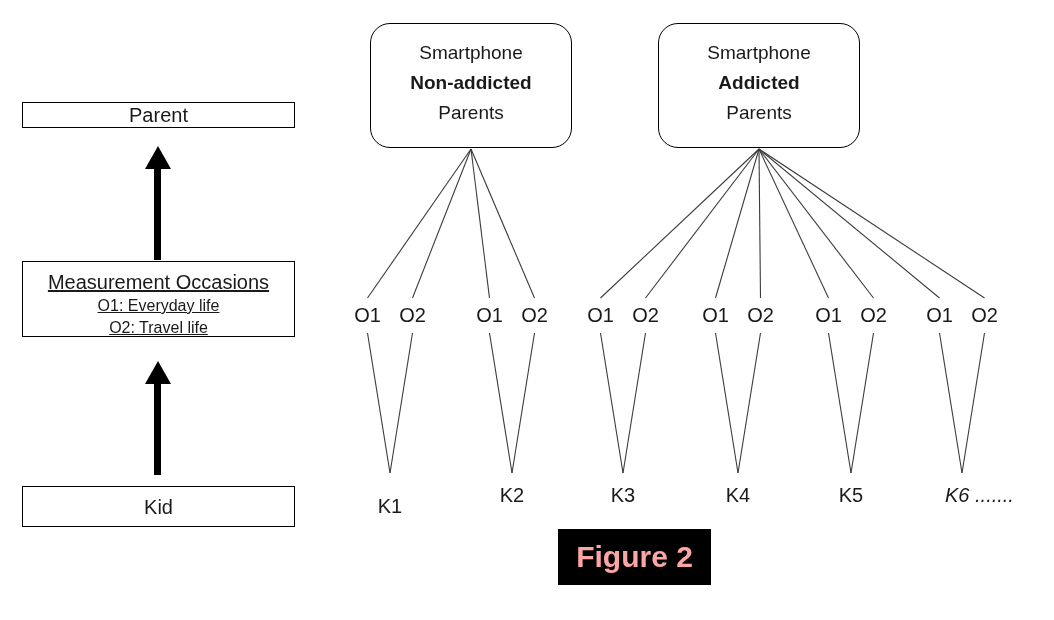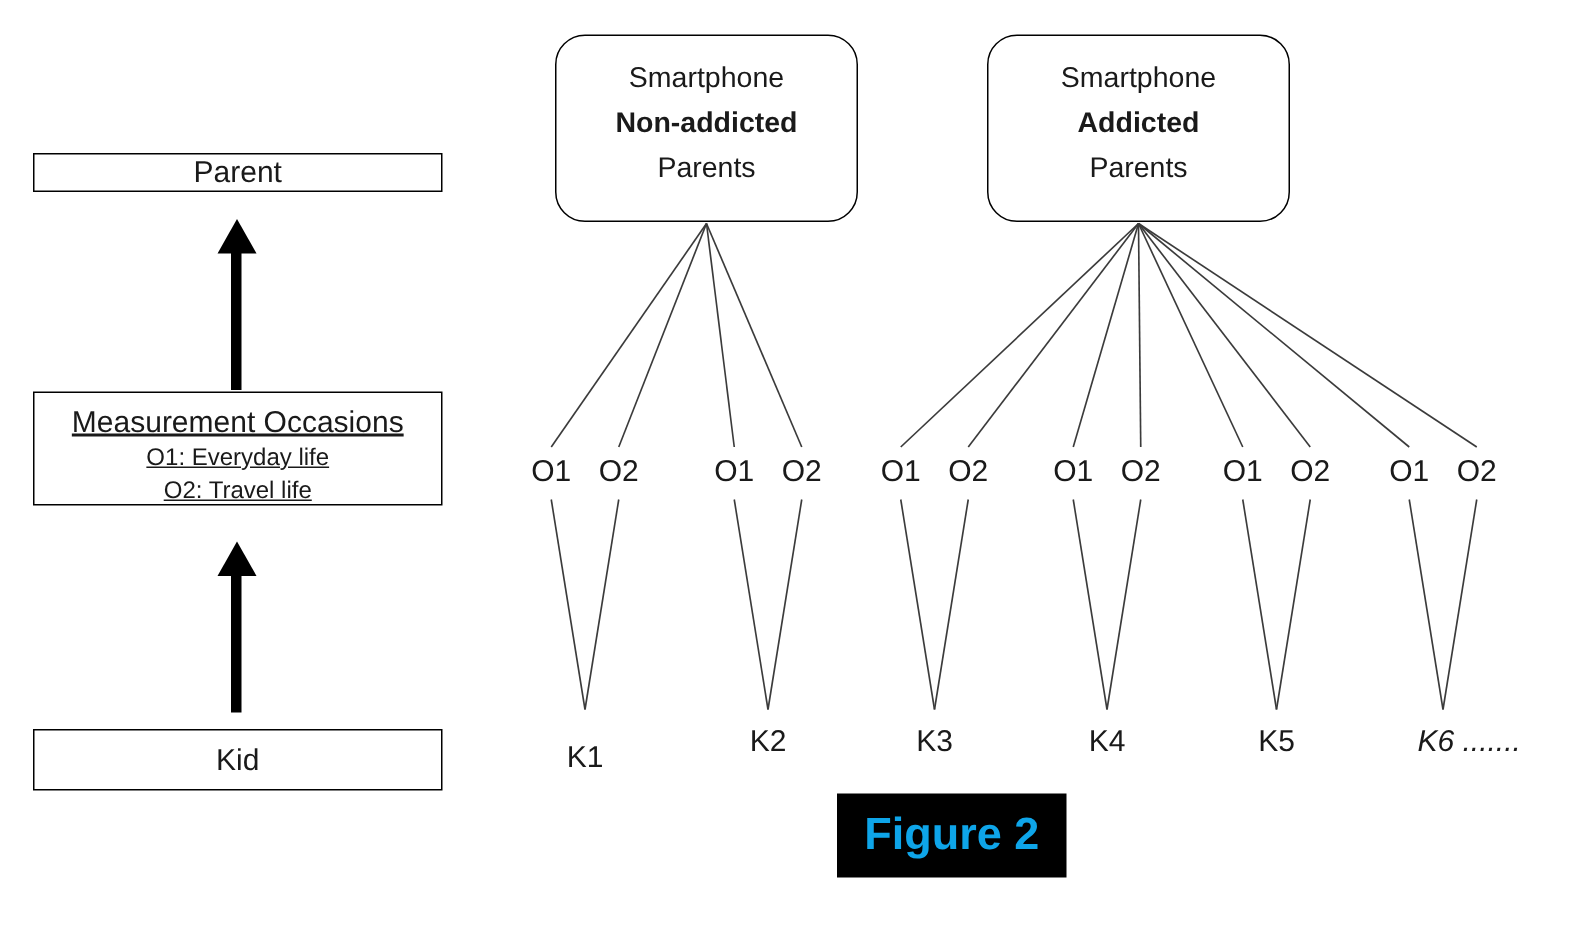--- a/index.html
+++ b/index.html
@@ -38,21 +38,21 @@
   
   .o-label, .k-label {
     position:absolute; font-size:20px; white-space:nowrap;
     transform:translate(-50%,-50%);
   }
   .k-label.dotted { transform:translateY(-50%); }
   #lines-svg { position:absolute; left:0; top:0; pointer-events:none; }
   
   #figure-label {
     position:absolute; left:558px; top:529px; width:153px; height:56px;
-    background:#000; color:#0ea5e9; font-weight:bold; font-size:30px;
+    background:#000; color:#fca5a5; font-weight:bold; font-size:30px;
     display:flex; align-items:center; justify-content:center;
   }
 </style>
 </head>
 <body>
 
 <div id="stage">
 
   <div class="lbox" id="parent-box">
     <span class="lbox-title">Parent</span>

